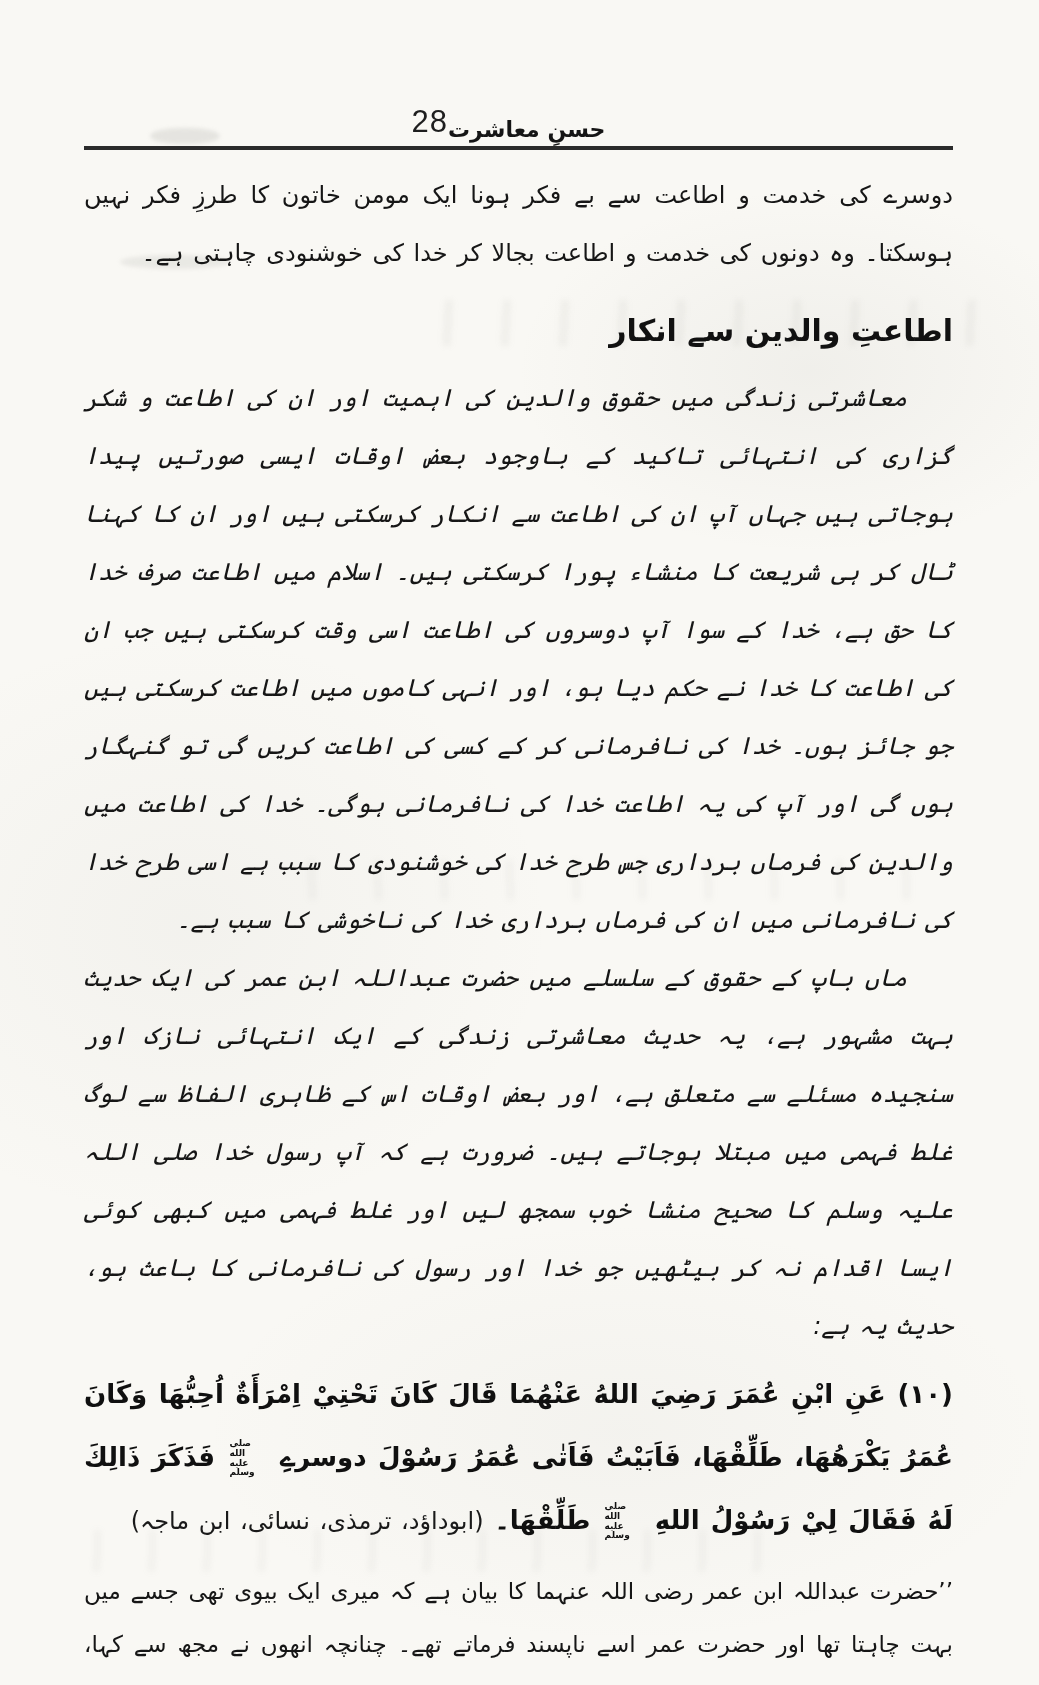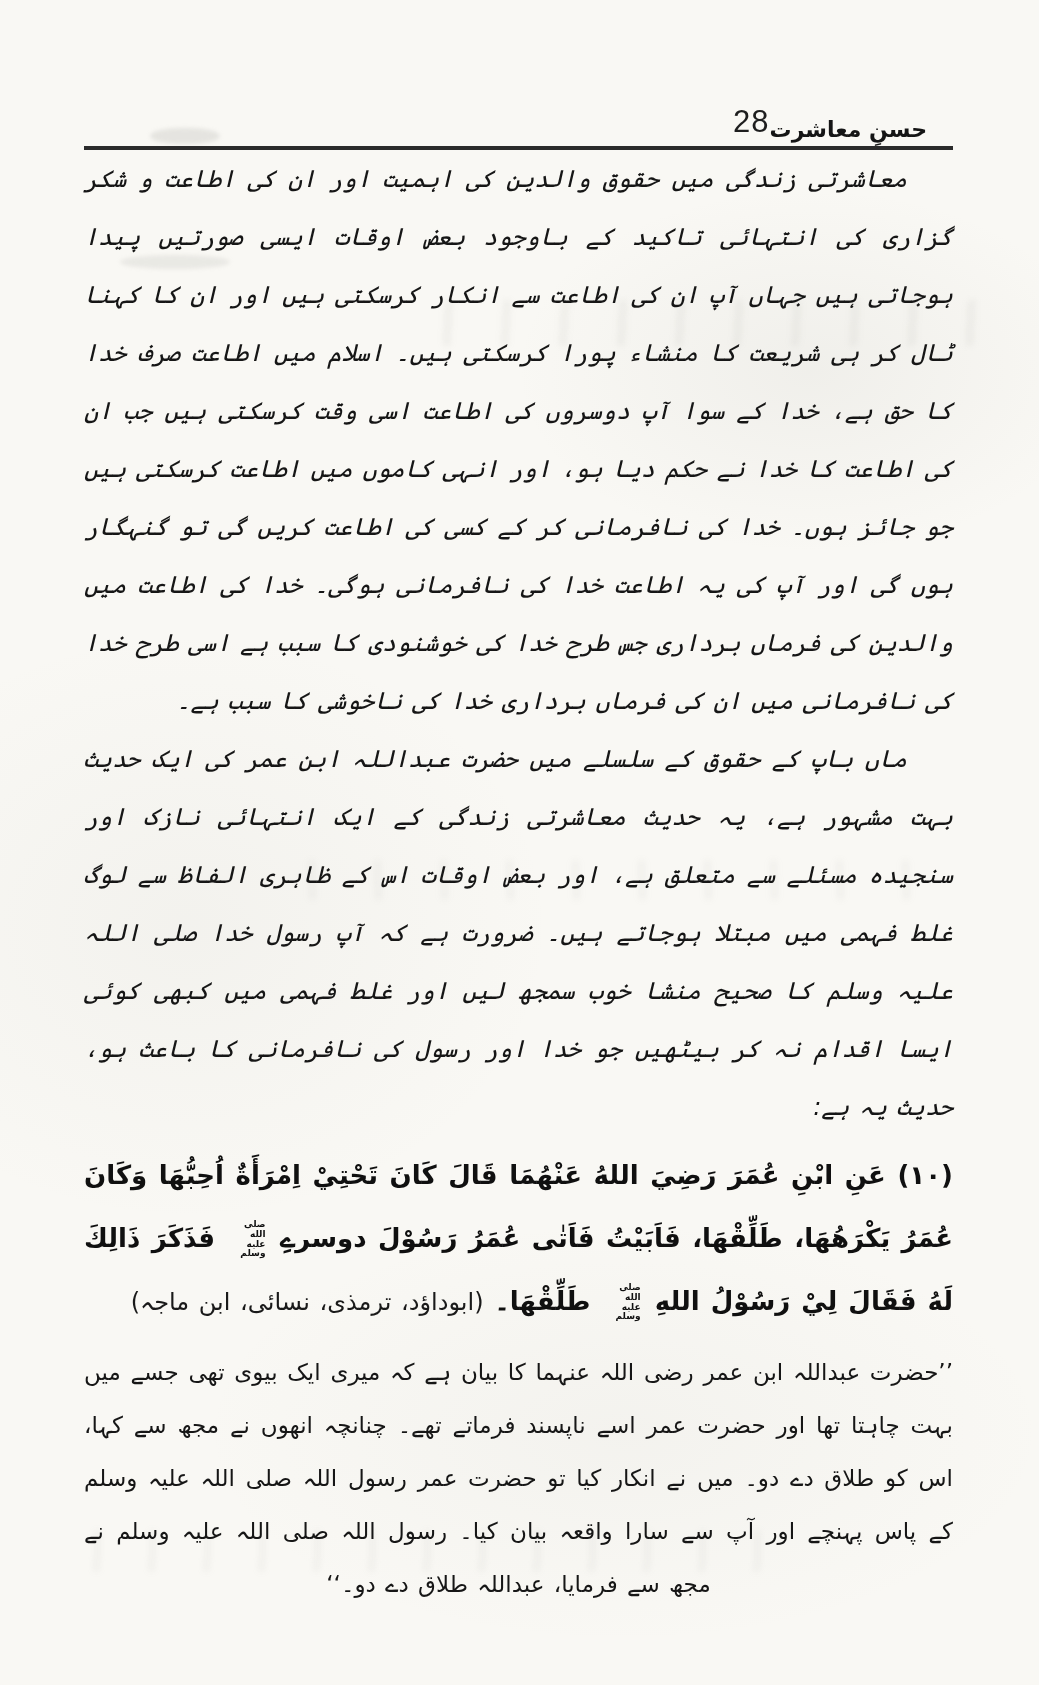--- a/index.html
+++ b/index.html
@@ -37,21 +37,21 @@
     background: repeating-linear-gradient(91deg, transparent 0 24px, rgba(150,150,145,0.14) 24px 31px, transparent 31px 55px); }
 
   .inner {
     position: relative;
     padding: 88px 86px 0 84px;
   }
 
   header.page-head {
     direction: ltr;
     display: flex;
-    justify-content: flex-end;
+    justify-content: center;
     align-items: flex-end;
     height: 56px;
   }
   .page-number {
     font-family: "Liberation Sans", sans-serif;
     font-size: 31px;
     color: #1e1e1e;
     padding: 0 0 4px 6px;
     letter-spacing: 1px;
   }
@@ -98,21 +98,21 @@
     color: #101010;
     word-spacing: 2px;
   }
   .hadith .hadith-number { font-weight: 700; }
   .salat-mark {
     display: inline-block;
     width: 36px;
     font-size: 9px;
     font-weight: 700;
     line-height: 1.1;
-    text-align: right;
+    text-align: left;
     vertical-align: middle;
     margin: 8px 3px;
     white-space: normal;
   }
   .hadith .sources {
     font-size: 24px;
     font-weight: 400;
     color: #1a1a1a;
   }
 
@@ -143,21 +143,23 @@
   <div class="smudge smudge-b"></div>
 
   <div class="inner">
 
     <header class="page-head">
       <div class="page-number">28</div>
       <div class="book-title">حسنِ معاشرت</div>
     </header>
     <hr class="head-rule">
 
+    <p class="para continuation">دوسرے کی خدمت و اطاعت سے بے فکر ہونا ایک مومن خاتون کا طرزِ فکر نہیں ہوسکتا۔ وہ دونوں کی خدمت و اطاعت بجالا کر خدا کی خوشنودی چاہتی ہے۔</p>
 
+    <h2 class="section-heading">اطاعتِ والدین سے انکار</h2>
 
     <p class="para indent">معاشرتی زندگی میں حقوق والدین کی اہمیت اور ان کی اطاعت و شکر گزاری کی انتہائی تاکید کے باوجود بعض اوقات ایسی صورتیں پیدا ہوجاتی ہیں جہاں آپ ان کی اطاعت سے انکار کرسکتی ہیں اور ان کا کہنا ٹال کر ہی شریعت کا منشاء پورا کرسکتی ہیں۔ اسلام میں اطاعت صرف خدا کا حق ہے، خدا کے سوا آپ دوسروں کی اطاعت اسی وقت کرسکتی ہیں جب ان کی اطاعت کا خدا نے حکم دیا ہو، اور انہی کاموں میں اطاعت کرسکتی ہیں جو جائز ہوں۔ خدا کی نافرمانی کر کے کسی کی اطاعت کریں گی تو گنہگار ہوں گی اور آپ کی یہ اطاعت خدا کی نافرمانی ہوگی۔ خدا کی اطاعت میں والدین کی فرماں برداری جس طرح خدا کی خوشنودی کا سبب ہے اسی طرح خدا کی نافرمانی میں ان کی فرماں برداری خدا کی ناخوشی کا سبب ہے۔</p>
 
     <p class="para indent">ماں باپ کے حقوق کے سلسلے میں حضرت عبداللہ ابن عمر کی ایک حدیث بہت مشہور ہے، یہ حدیث معاشرتی زندگی کے ایک انتہائی نازک اور سنجیدہ مسئلے سے متعلق ہے، اور بعض اوقات اس کے ظاہری الفاظ سے لوگ غلط فہمی میں مبتلا ہوجاتے ہیں۔ ضرورت ہے کہ آپ رسول خدا صلی اللہ علیہ وسلم کا صحیح منشا خوب سمجھ لیں اور غلط فہمی میں کبھی کوئی ایسا اقدام نہ کر بیٹھیں جو خدا اور رسول کی نافرمانی کا باعث ہو، حدیث یہ ہے:</p>
 
     <div class="hadith" lang="ar">
       <span class="hadith-number">(۱۰)</span>
       <span>عَنِ ابْنِ عُمَرَ رَضِيَ اللهُ عَنْهُمَا قَالَ كَانَ تَحْتِيْ اِمْرَأَةٌ اُحِبُّهَا وَكَانَ عُمَرُ يَكْرَهُهَا، طَلِّقْهَا، فَاَبَيْتُ فَاَتٰى عُمَرُ رَسُوْلَ دوسرےِ</span>
       <span class="salat-mark">صلى الله عليه وسلم</span>
       <span>فَذَكَرَ ذَالِكَ لَهُ فَقَالَ لِيْ رَسُوْلُ اللهِ</span>

